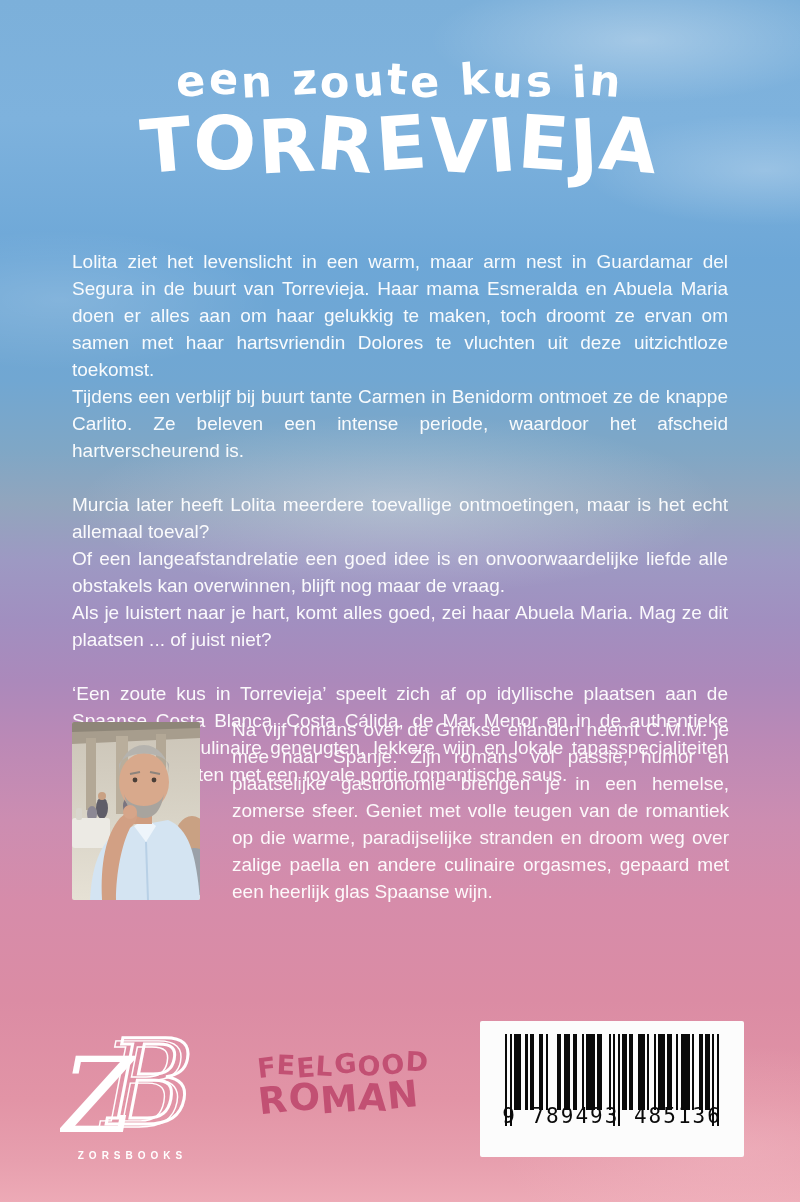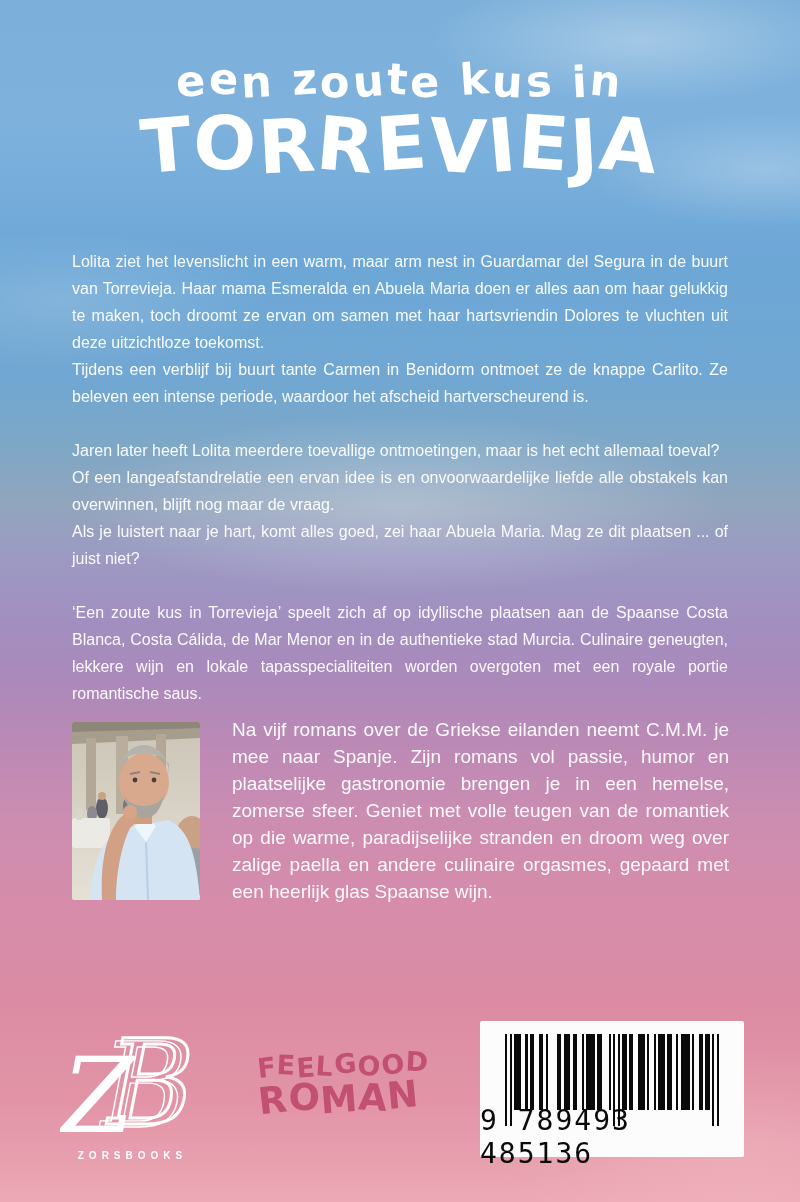--- a/index.html
+++ b/index.html
@@ -31,21 +31,21 @@
     position:absolute;left:0;top:102px;width:100%;
     text-align:center;color:#fff;
     font-family:"DejaVu Sans", sans-serif;
     font-size:74px;font-weight:800;letter-spacing:2px;
     text-transform:uppercase;
   }
   .comic span{display:inline-block;}
   .blurb{
     position:absolute;left:72px;top:248px;width:656px;
     color:rgba(255,255,255,.95);
-    font-size:16px;line-height:27px;text-align:justify;
+    font-size:19px;line-height:27px;text-align:justify;
   }
   .blurb p{margin:0;}
   .blurb .group{margin:0;}
   .blurb .group + .group{margin-top:27px;}
   .author-photo{
     position:absolute;left:72px;top:722px;width:128px;height:178px;
     overflow:hidden;border-radius:2px;
   }
   .author-photo svg{display:block;}
   .bio{
@@ -76,40 +76,40 @@
     display:flex;flex-direction:column;align-items:center;
   }
   .bars{
     margin-top:13px;height:92px;
     display:flex;align-items:flex-start;
   }
   .bars span{display:inline-block;}
   .isbn{
     margin-top:-22px;
     font-family:"DejaVu Sans Mono", monospace;
-    font-size:28px;color:#0a0a0a;letter-spacing:2px;
+    font-size:21px;color:#0a0a0a;letter-spacing:2px;
     background:transparent;
   }
 </style>
 </head>
 <body>
 
 <div class="cover">
 
   <div class="title1 comic"><span style="transform: rotate(-5deg) translateY(0px);">e</span><span style="transform: rotate(4deg) translateY(-2px);">e</span><span style="transform: rotate(-3deg) translateY(1px);">n</span><span style="transform: rotate(5deg) translateY(0px);">&nbsp;</span><span style="transform: rotate(-4deg) translateY(-2px);">z</span><span style="transform: rotate(3deg) translateY(1px);">o</span><span style="transform: rotate(-5deg) translateY(0px);">u</span><span style="transform: rotate(4deg) translateY(-2px);">t</span><span style="transform: rotate(-3deg) translateY(1px);">e</span><span style="transform: rotate(5deg) translateY(0px);">&nbsp;</span><span style="transform: rotate(-4deg) translateY(-2px);">k</span><span style="transform: rotate(3deg) translateY(1px);">u</span><span style="transform: rotate(-5deg) translateY(0px);">s</span><span style="transform: rotate(4deg) translateY(-2px);">&nbsp;</span><span style="transform: rotate(-3deg) translateY(1px);">i</span><span style="transform: rotate(5deg) translateY(0px);">n</span></div>
   <div class="title2 comic"><span style="transform: rotate(-5deg) translateY(0px);">T</span><span style="transform: rotate(4deg) translateY(-2px);">o</span><span style="transform: rotate(-3deg) translateY(1px);">r</span><span style="transform: rotate(5deg) translateY(0px);">r</span><span style="transform: rotate(-4deg) translateY(-2px);">e</span><span style="transform: rotate(3deg) translateY(1px);">v</span><span style="transform: rotate(-5deg) translateY(0px);">i</span><span style="transform: rotate(4deg) translateY(-2px);">e</span><span style="transform: rotate(-3deg) translateY(1px);">j</span><span style="transform: rotate(5deg) translateY(0px);">a</span></div>
 
   <div class="blurb">
     <div class="group">
       <p>Lolita ziet het levenslicht in een warm, maar arm nest in Guardamar del Segura in de buurt van Torrevieja. Haar mama Esmeralda en Abuela Maria doen er alles aan om haar gelukkig te maken, toch droomt ze ervan om samen met haar hartsvriendin Dolores te vluchten uit deze uitzichtloze toekomst.</p>
       <p>Tijdens een verblijf bij buurt tante Carmen in Benidorm ontmoet ze de knappe Carlito. Ze beleven een intense periode, waardoor het afscheid hartverscheurend is.</p>
     </div>
     <div class="group">
-      <p>Jaren later heeft Lolita meerdere toevallige ontmoetingen, maar is het echt allemaal toeval?</p>
-      <p>Of een langeafstandrelatie een ervan idee is en onvoorwaardelijke liefde alle obstakels kan overwinnen, blijft nog maar de vraag.</p>
+      <p>Murcia later heeft Lolita meerdere toevallige ontmoetingen, maar is het echt allemaal toeval?</p>
+      <p>Of een langeafstandrelatie een goed idee is en onvoorwaardelijke liefde alle obstakels kan overwinnen, blijft nog maar de vraag.</p>
       <p>Als je luistert naar je hart, komt alles goed, zei haar Abuela Maria. Mag ze dit plaatsen ... of juist niet?</p>
     </div>
     <div class="group">
       <p>‘Een zoute kus in Torrevieja’ speelt zich af op idyllische plaatsen aan de Spaanse Costa Blanca, Costa Cálida, de Mar Menor en in de authentieke stad Murcia. Culinaire geneugten, lekkere wijn en lokale tapasspecialiteiten worden overgoten met een royale portie romantische saus.</p>
     </div>
   </div>
 
   <div class="author-photo">
     <svg width="128" height="178" viewBox="0 0 128 178" xmlns="http://www.w3.org/2000/svg">
       <defs>

